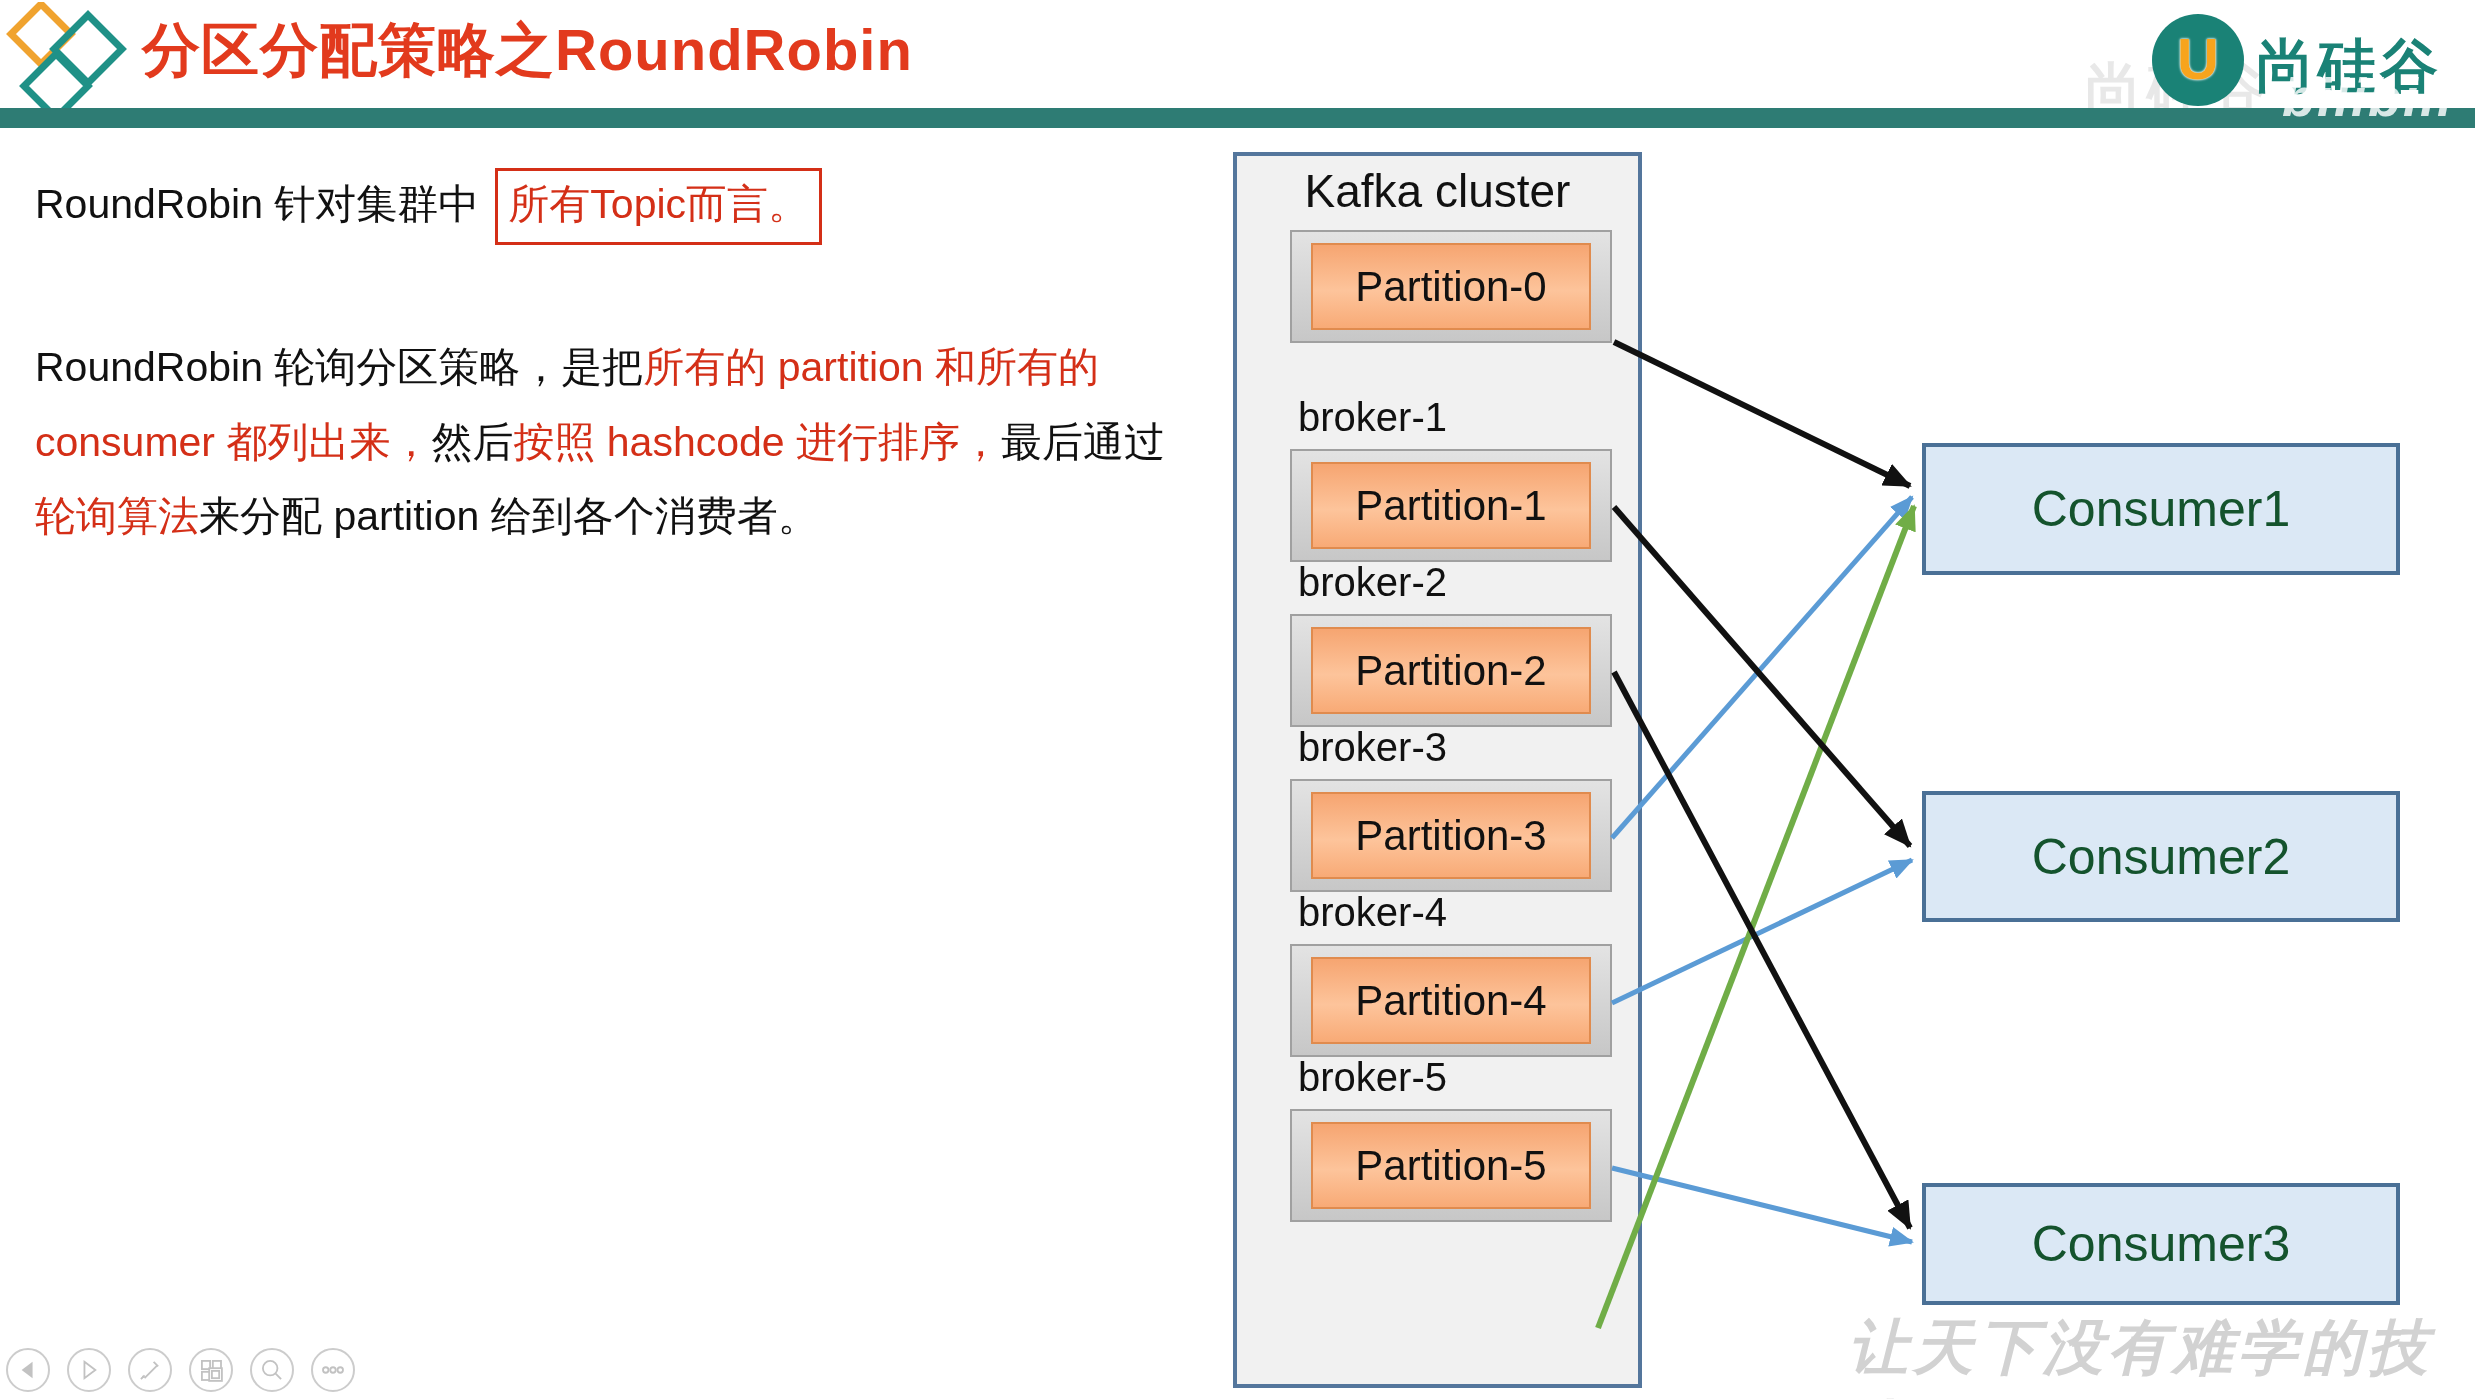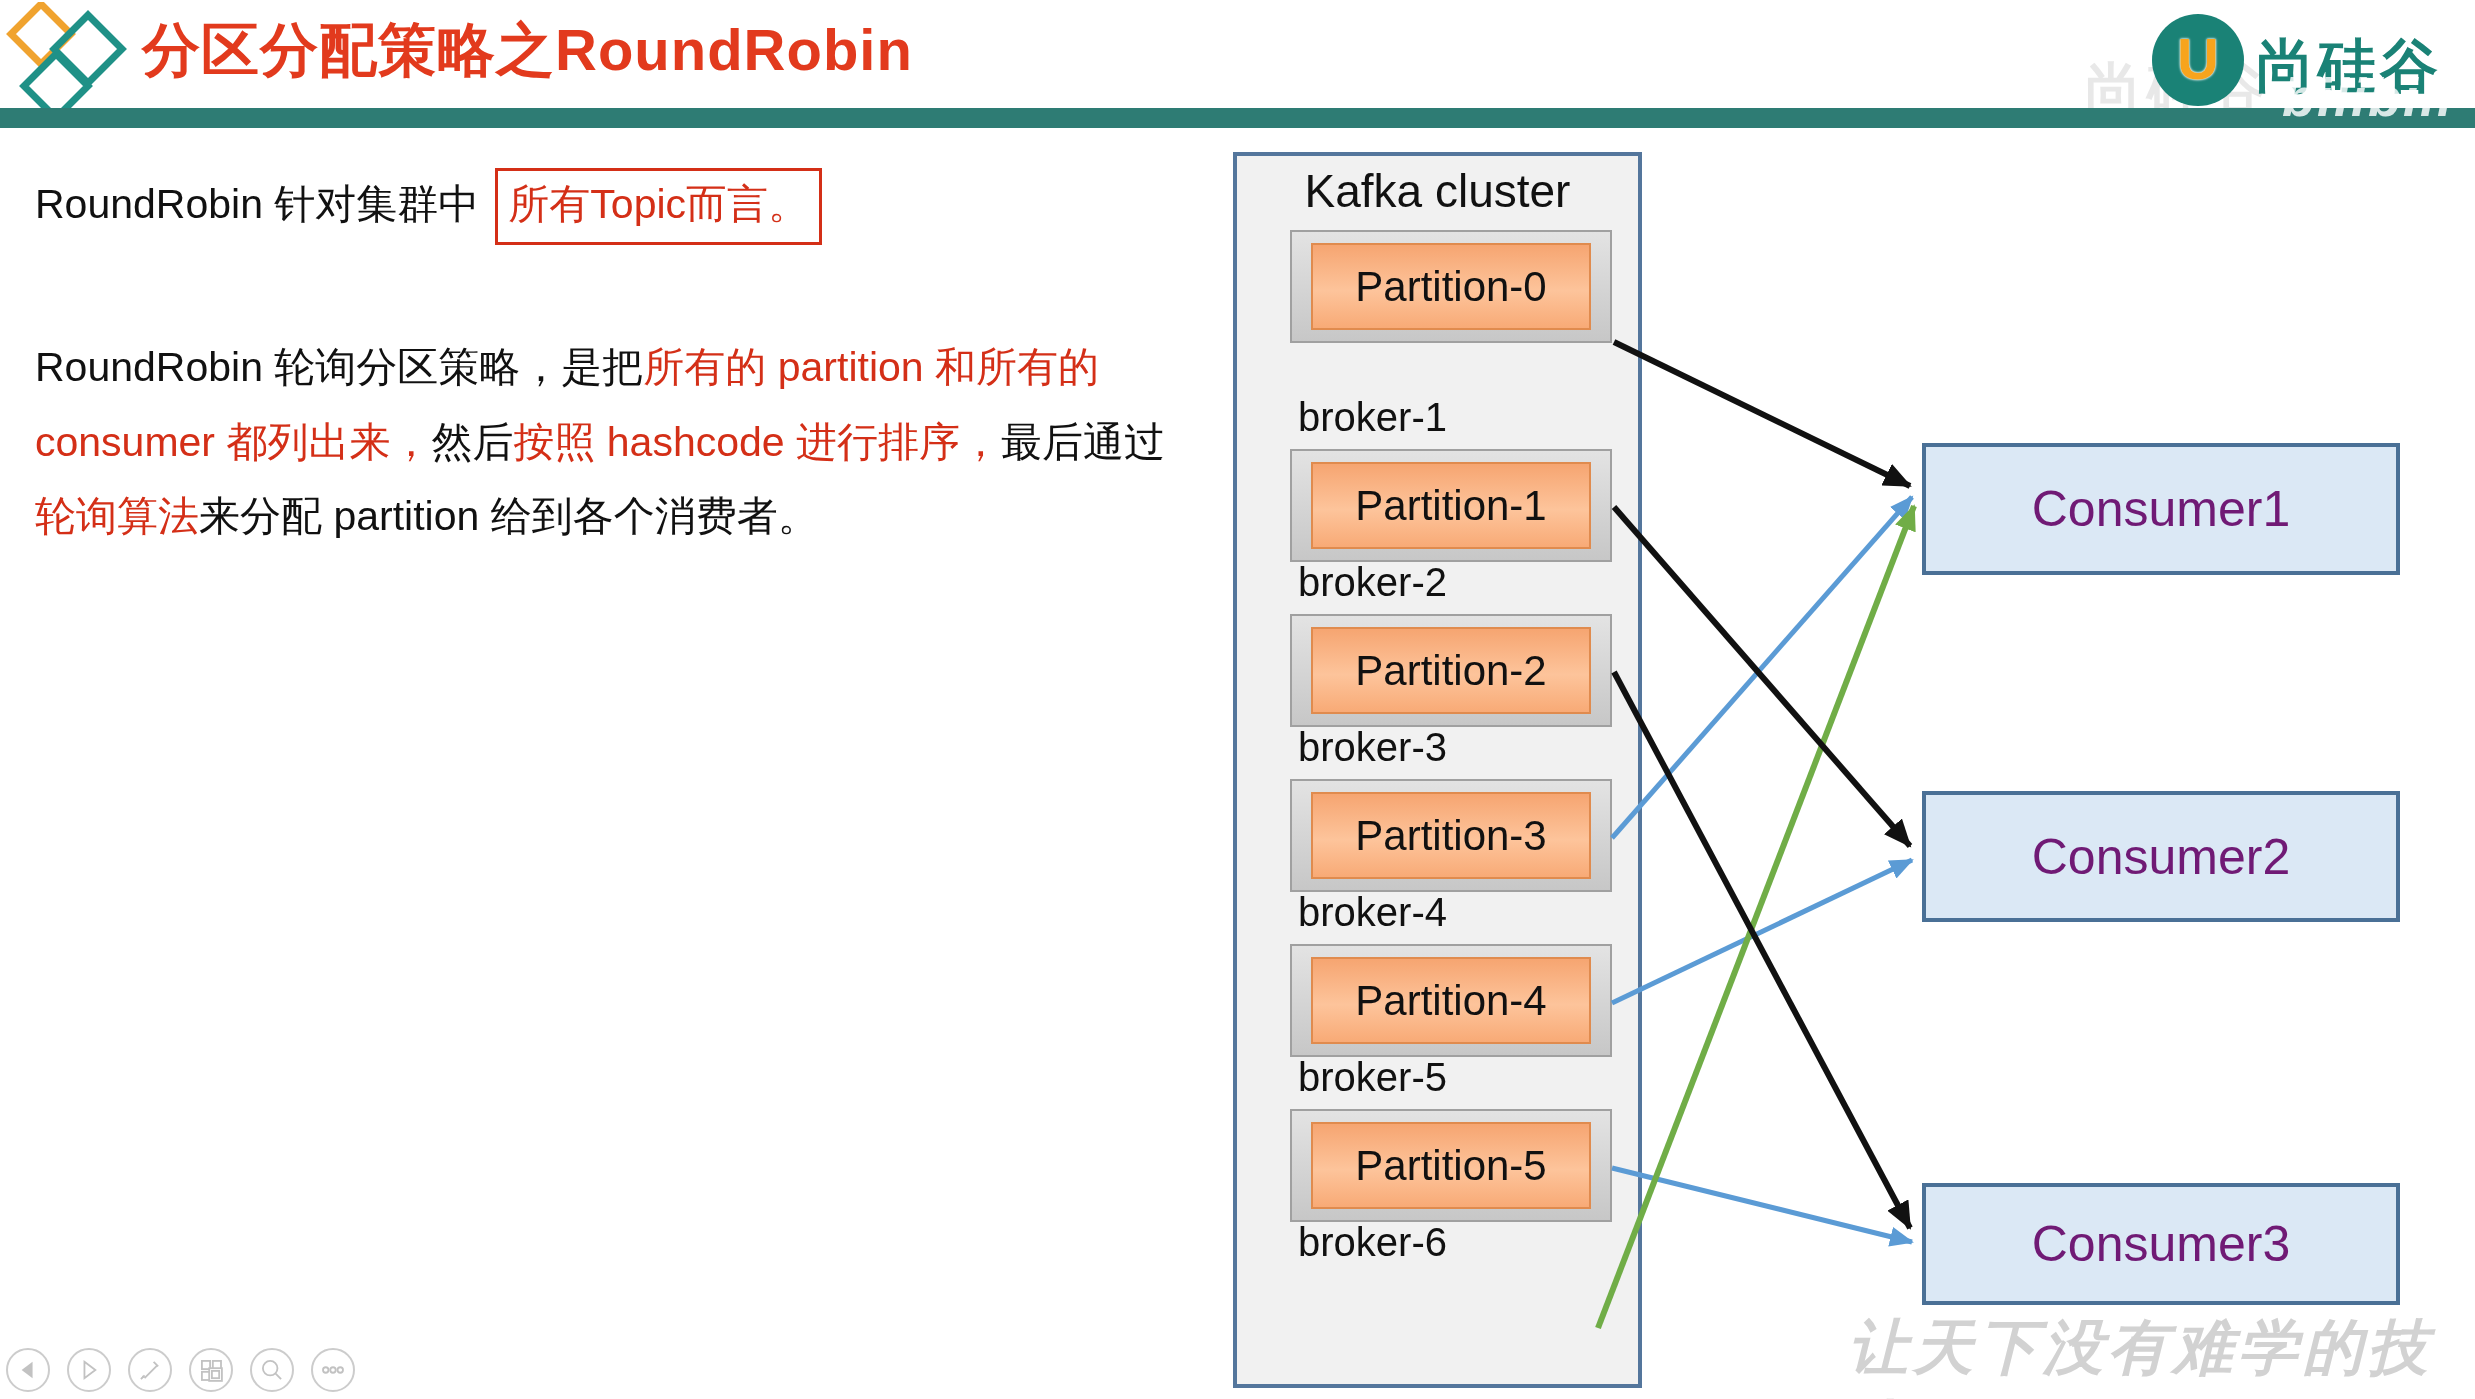--- a/index.html
+++ b/index.html
@@ -35,21 +35,21 @@
        background:linear-gradient(180deg,#e3e3e3,#c7c7c7);
        display:flex;align-items:center;justify-content:center;padding:11px 19px;}
   .partition{flex:1;height:100%;box-sizing:border-box;border:2px solid #e08b4e;
        background:linear-gradient(180deg,#f6a571,#fdc49b 55%,#f8aa76);
        display:flex;align-items:center;justify-content:center;
        font-size:42px;color:#111;}
 
   
   .consumer{left:1922px;width:478px;background:#dbe8f5;border:4px solid #4a7096;
        box-sizing:border-box;display:flex;align-items:center;justify-content:center;
-       font-size:50px;color:#701a75;}
+       font-size:50px;color:#14532d;}
   .consumer1{top:443px;height:132px;}
   .consumer2{top:791px;height:131px;}
   .consumer3{top:1183px;height:122px;}
 
   
   .edges{left:0;top:0;pointer-events:none;z-index:4;}
   .edge-black{stroke:#111111;stroke-width:6;}
   .edge-blue{stroke:#5b9bd5;stroke-width:5;}
   .edge-green{stroke:#70ad47;stroke-width:6;}
 
@@ -118,21 +118,20 @@
     <div class="partition">Partition-4</div>
   </div>
 </div>
 <div class="abs broker" style="top:1055px">
   <div class="broker-label">broker-5</div>
   <div class="partition-frame">
     <div class="partition">Partition-5</div>
   </div>
 </div>
 <div class="abs broker" style="top:1220px">
-  <div class="broker-label">broker-6</div>
 </div>
 
 <div class="abs consumer consumer1">Consumer1</div>
 <div class="abs consumer consumer2">Consumer2</div>
 <div class="abs consumer consumer3">Consumer3</div>
 
 <svg class="abs edges" width="2475" height="1399" viewBox="0 0 2475 1399">
   <defs>
     <marker id="mk-black" markerUnits="userSpaceOnUse" markerWidth="30" markerHeight="24" refX="26" refY="12" orient="auto">
       <path d="M0,0 L28,12 L0,24 Z" fill="#111111"></path>

